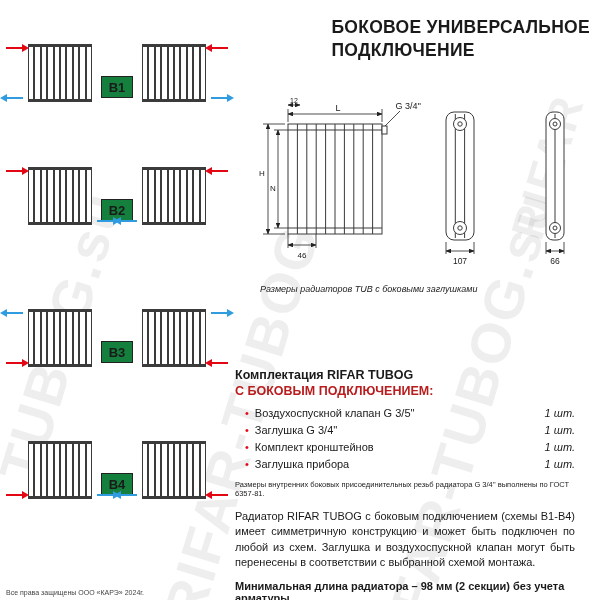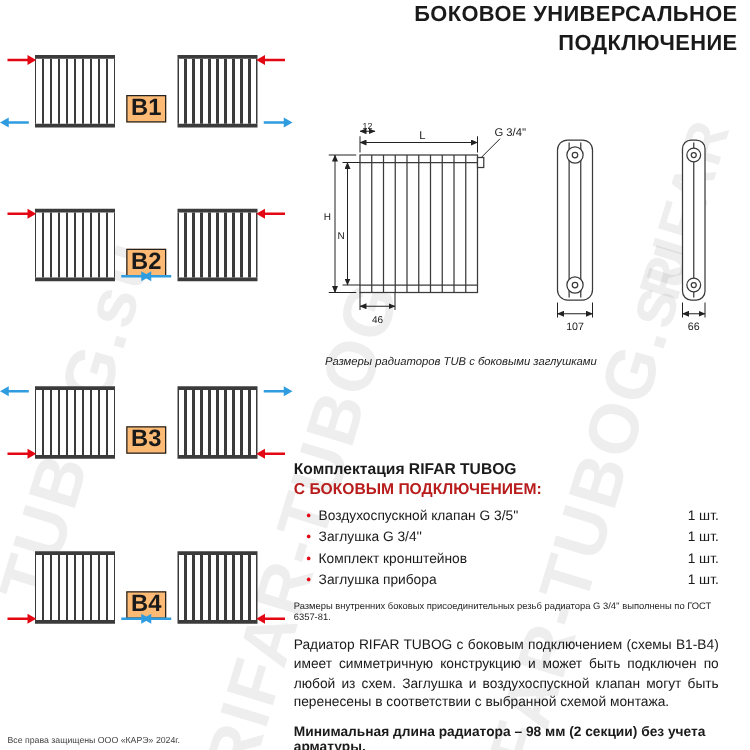--- a/index.html
+++ b/index.html
@@ -12,40 +12,40 @@
     position:absolute; font-weight:bold; white-space:nowrap;
     color:rgba(70,70,70,0.09); transform-origin:left top; z-index:0;
     letter-spacing:2px; user-select:none;
   }
   .wm1 { font-size:56px; left:-14px;  top:470px; transform:rotate(-73deg); }
   .wm2 { font-size:56px; left:150px;  top:610px; transform:rotate(-73deg); }
   .wm3 { font-size:56px; left:360px;  top:660px; transform:rotate(-73deg); }
   .wm4 { font-size:46px; left:500px;  top:230px; transform:rotate(-73deg); }
   
   .title {
-    position:absolute; top:0; right:10px; text-align:right; z-index:2;
+    position:absolute; top:16px; right:10px; text-align:left; z-index:2;
     font-weight:bold; font-size:17.5px; line-height:1.3; letter-spacing:.3px;
   }
   
   .scheme-row {
     position:absolute; left:4px; width:226px; height:60px; z-index:2;
     display:flex; justify-content:space-between; align-items:flex-start;
     padding:0 24px; box-sizing:border-box;
   }
   .r1{top:44px} .r2{top:167px} .r3{top:309px} .r4{top:441px}
   .rad-wrap { position:relative; width:64px; height:58px; }
   .radiator {
     width:64px; height:58px; box-sizing:border-box;
     border-top:3px solid #3b3b3b; border-bottom:3px solid #3b3b3b;
     background:repeating-linear-gradient(90deg,#3b3b3b 0 1px,#fff 1px 5.4px,#3b3b3b 5.4px 6.4px);
   }
   .scheme-label {
-    margin-top:32px; width:30px; height:20px; background:#fdba74;
+    margin-top:32px; width:30px; height:20px; background:#15803d;
     border:1.6px solid #222; display:flex; align-items:center; justify-content:center;
-    font-weight:bold; font-size:19px;
+    font-weight:bold; font-size:13px;
   }
   
   .arrow { position:absolute; width:17px; height:2px; }
   .arrow.red  { background:#e30613; }
   .arrow.blue { background:#2f9ce0; }
   .arrow::after { content:""; position:absolute; top:-3px;
     border-top:4px solid transparent; border-bottom:4px solid transparent; }
   .arrow.right::after { right:-6px; }
   .arrow.left::after  { left:-6px; }
   .arrow.red.right::after  { border-left:7px solid #e30613; }
@@ -65,21 +65,21 @@
   }
   svg text { font-family:"Liberation Sans", sans-serif; fill:#1a1a1a; }
   
   .kit { position:absolute; left:235px; top:352px; width:340px; z-index:2;margin-top:16px; }
   .kit-title    { font-weight:bold; font-size:12.5px; }
   .kit-subtitle { font-weight:bold; font-size:12.5px; color:#b91c1c; margin-top:2px; }
   .kit-list { margin-top:7px; }
   .kit-item { display:flex; align-items:baseline; font-size:11px; line-height:17px; }
   .bullet { color:#e30613; margin:0 6px 0 10px; font-size:11px; }
   .kit-item-label { flex:1 1 auto; }
-  .kit-item-qty   { flex:0 0 auto; text-align:left; }
+  .kit-item-qty   { flex:0 0 auto; text-align:left;font-style:italic; }
   .kit-note { font-size:7.5px; color:#222; margin-top:7px; }
   .kit-paragraph { font-size:11px; line-height:1.4; margin-top:11px; text-align:justify; }
   .kit-minlen { font-size:11px; font-weight:bold; margin-top:9px; }
   
   .copyright { position:absolute; left:6px; bottom:4px; font-size:7px; color:#444; z-index:2; }
 </style>
 </head>
 <body>
 
 <div id="page">

